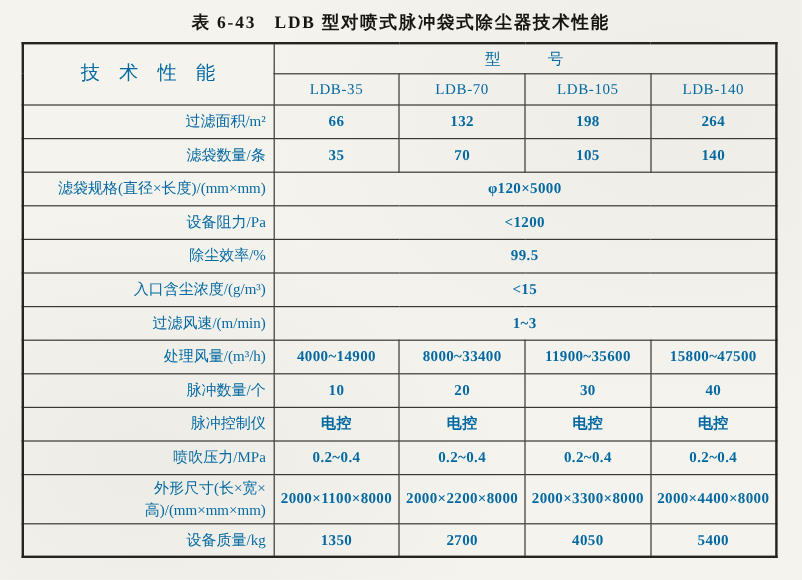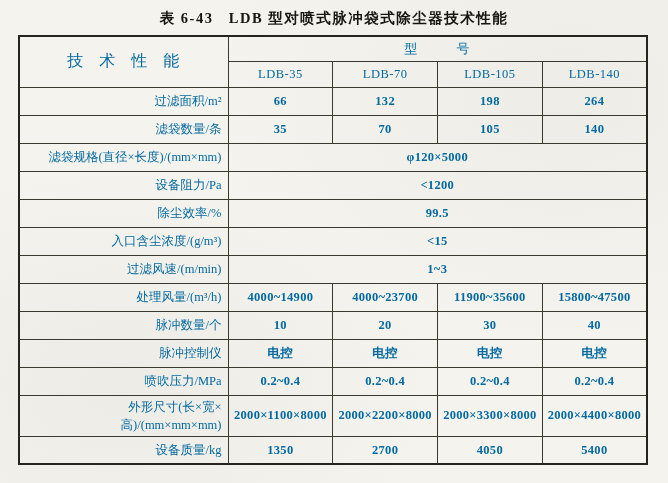--- a/index.html
+++ b/index.html
@@ -111,21 +111,21 @@
         <td class="lbl">入口含尘浓度/(g/m³)</td>
         <td class="val" colspan="4">&lt;15</td>
       </tr>
       <tr>
         <td class="lbl">过滤风速/(m/min)</td>
         <td class="val" colspan="4">1~3</td>
       </tr>
       <tr>
         <td class="lbl">处理风量/(m³/h)</td>
         <td class="val">4000~14900</td>
-        <td class="val">4000~23700</td>
+        <td class="val">8000~33400</td>
         <td class="val">11900~35600</td>
         <td class="val">15800~47500</td>
       </tr>
       <tr>
         <td class="lbl">脉冲数量/个</td>
         <td class="val">10</td>
         <td class="val">20</td>
         <td class="val">30</td>
         <td class="val">40</td>
       </tr>

